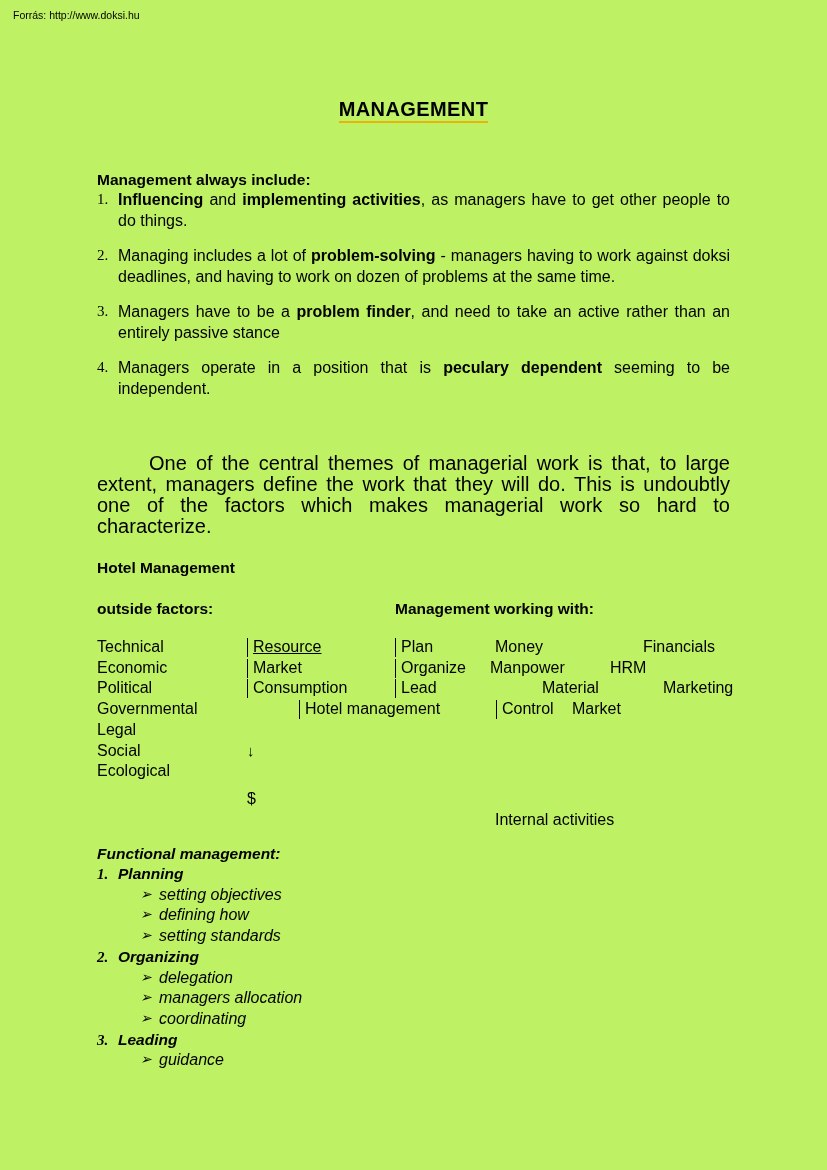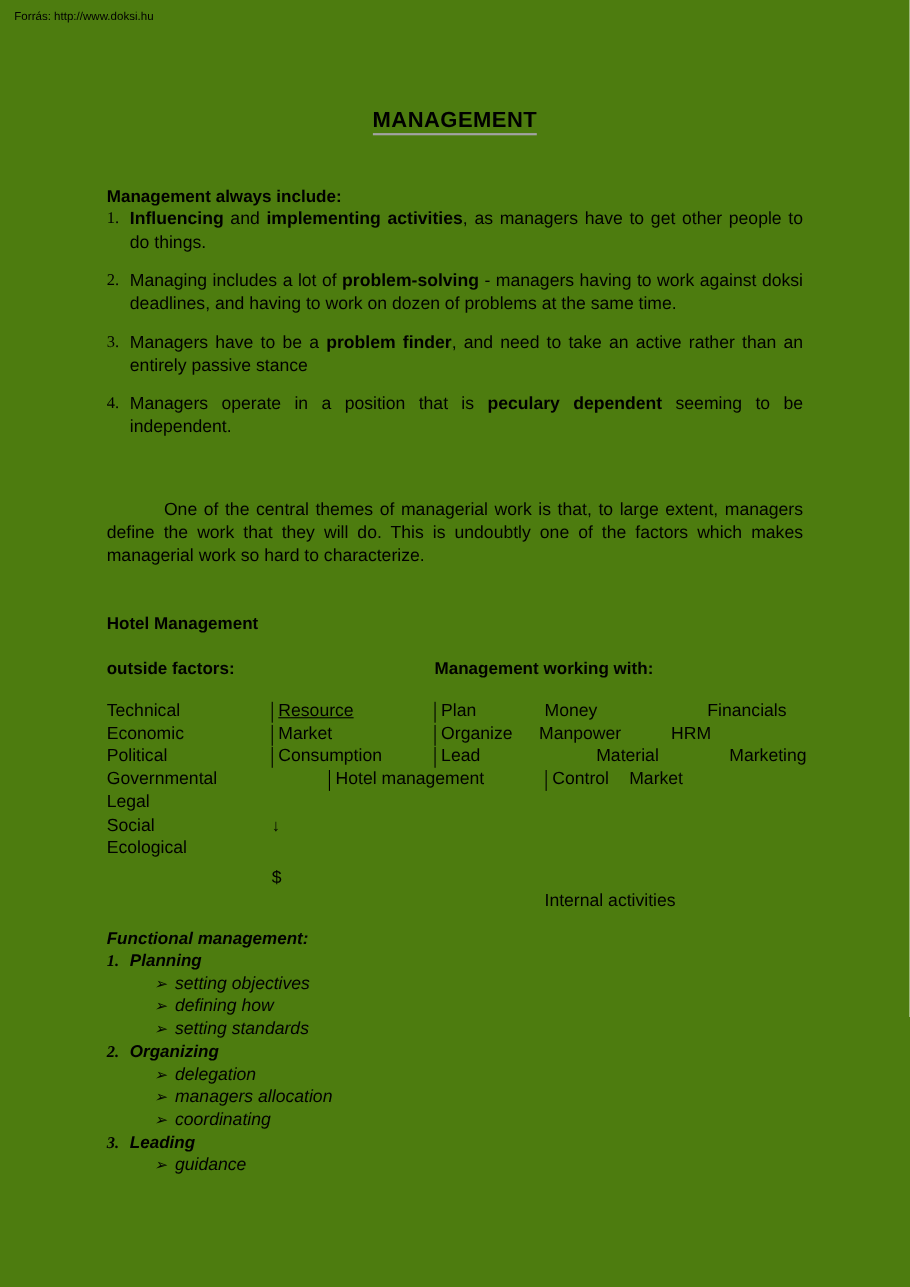--- a/index.html
+++ b/index.html
@@ -8,21 +8,21 @@
     background: #ffffff;
   }
   body {
     font-family: "Liberation Sans", sans-serif;
     color: #000000;
   }
   #page {
     position: relative;
     width: 827px;
     height: 1170px;
-    background: #4d7c0f;
+    background: #bef264;
     overflow: hidden;
   }
 
   
   .source-line {
     position: absolute;
     left: 13px;
     top: 9px;
     font-size: 10.5px;
     line-height: 13px;
@@ -35,21 +35,21 @@
     position: absolute;
     left: 0;
     top: 98px;
     width: 827px;
     text-align: center;
     font-size: 20px;
     font-weight: bold;
     letter-spacing: 0.4px;
   }
   .doc-title span {
-    border-bottom: 2px solid #a3a3a3;
+    border-bottom: 2px solid #eab308;
     padding-bottom: 1px;
   }
 
   
   .content {
     position: absolute;
     left: 97px;
     top: 0;
     width: 633px;
   }
@@ -80,21 +80,21 @@
     position: absolute;
     left: 0;
     top: 0;
     font-family: "Liberation Serif", serif;
     font-size: 15px;
   }
   ol.main-list > li b { font-weight: bold; }
 
   
   .para {
-    font-size: 16px;
+    font-size: 20px;
     line-height: 21px;
     text-indent: 52px;
     text-align: justify;
     margin: 0;
   }
 
   
   .grid-wrap {
     position: relative;
     font-size: 16px;

